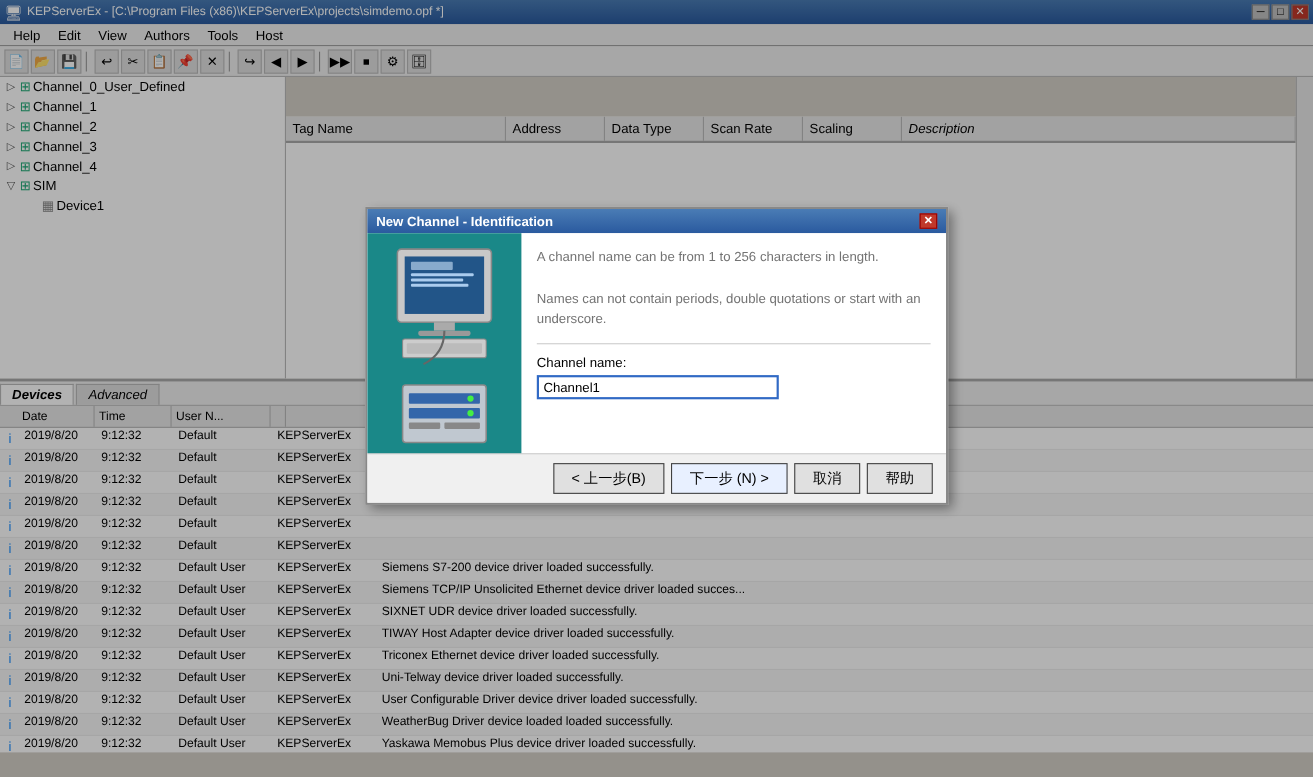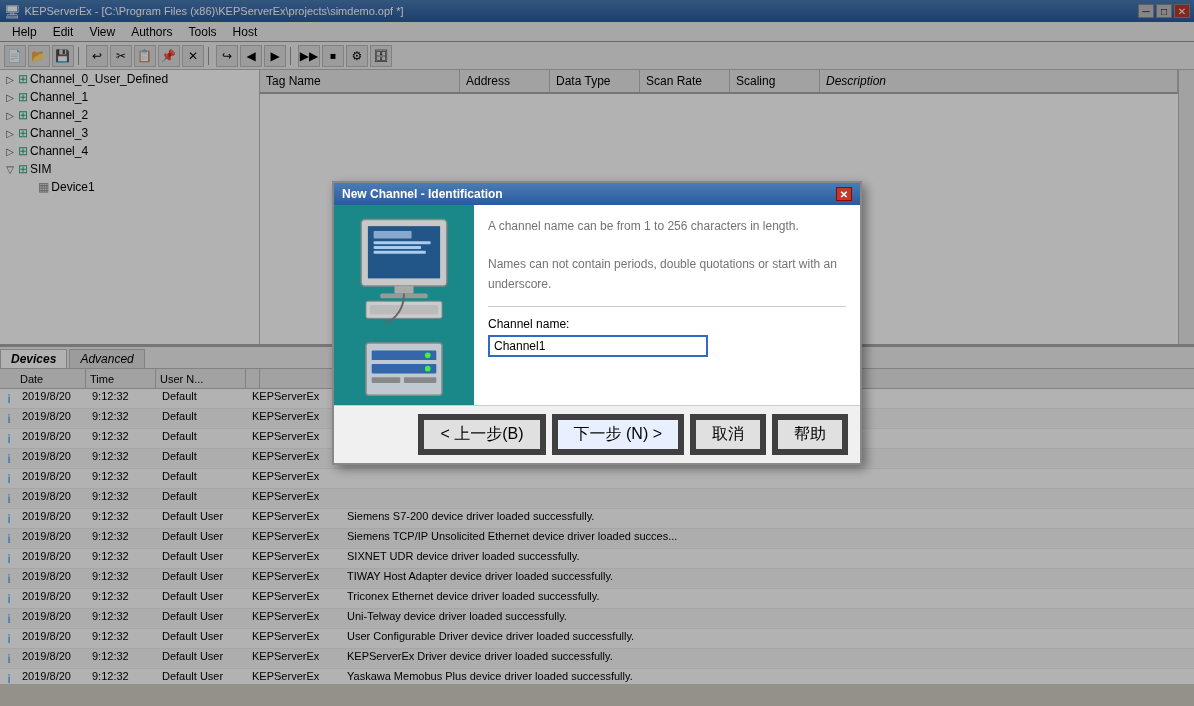--- a/index.html
+++ b/index.html
@@ -23,21 +23,21 @@
 
     
     #main { display: flex; height: calc(706px - 22px - 20px - 28px - 22px); }
 
     
     #tree-panel { width: 260px; background: white; border-right: 1px solid #bbb; overflow-y: auto; font-size: 12px; }
     .tree-item { padding: 2px 4px; display: flex; align-items: center; gap: 2px; cursor: pointer; white-space: nowrap; }
     .tree-expand { width: 12px; text-align: center; font-size: 10px; color: #555; }
 
     
-    #content-panel { flex: 1; background: white; overflow: auto; }
+    #content-panel { flex: 1; background: white; overflow: auto; margin-top: 36px; }
 
     
     #table-header { display: flex; background: #e8e8e8; border-bottom: 2px solid #aaa; height: 24px; }
     .col-header { border-right: 1px solid #bbb; padding: 3px 6px; font-size: 12px; display: flex; align-items: center; cursor: pointer; user-select: none; }
 
     
     #bottom { height: 340px; border-top: 3px solid #aaa; background: white; display: flex; flex-direction: column; }
     #bottom-tabs { display: flex; background: #f0f0f0; border-bottom: 1px solid #bbb; height: 22px; }
     .bottom-tab { padding: 2px 10px; border: 1px solid #bbb; border-bottom: none; background: #e0e0e0; margin-right: 2px; font-size: 12px; cursor: pointer; font-style: italic; }
     .bottom-tab.active { background: white; font-weight: bold; }
@@ -58,21 +58,21 @@
     #dialog-title { background: linear-gradient(to bottom, #4a7cb5, #2a5a9f); color: white; padding: 4px 8px; display: flex; align-items: center; justify-content: space-between; font-size: 12px; font-weight: bold; }
     #dialog-close { width: 16px; height: 14px; background: #c0392b; border: 1px solid #900; color: white; font-size: 10px; display: flex; align-items: center; justify-content: center; cursor: pointer; }
     #dialog-body { display: flex; background: white; min-height: 200px; }
     #dialog-image { width: 140px; min-height: 200px; background: #1a8888; display: flex; align-items: center; justify-content: center; overflow: hidden; }
     #dialog-content { flex: 1; padding: 12px 14px; }
     #dialog-description { font-size: 12px; color: #333; line-height: 1.5; margin-bottom: 12px; }
     #dialog-divider { border: none; border-top: 1px solid #ccc; margin: 8px 0; }
     #channel-name-label { font-size: 12px; margin-bottom: 4px; }
     #channel-name-input { width: 220px; padding: 2px 4px; border: 2px solid #316ac5; font-size: 12px; background: white; }
     #dialog-footer { background: #f0f0f0; border-top: 1px solid #ccc; padding: 8px 12px; display: flex; justify-content: flex-end; gap: 6px; }
-    .dlg-btn { padding: 4px 16px; background: #e0e0e0; border: 6px solid #404040; font-size: 16px; cursor: pointer; }
+    .dlg-btn { padding: 4px 16px; background: #e0e0e0; border: 1px solid #404040; font-size: 13px; cursor: pointer; }
     .dlg-btn.primary { background: #e8f0ff; }
 
     
     .computer-svg { width: 120px; height: 190px; }
 
     
     .log-date { width: 70px; }
     .log-time { width: 70px; }
     .log-user { width: 90px; }
     .log-msg { flex: 1; }
@@ -306,21 +306,21 @@
       <div class="log-cell log-user" style="width:90px;">Default User</div>
       <div class="log-cell" style="width:95px;">KEPServerEx</div>
       <div class="log-cell log-msg" style="flex:1;">User Configurable Driver device driver loaded successfully.</div>
     </div>
       <div class="log-row">
       <div class="log-cell log-icon" style="color:#1e90ff; font-size:12px; width:18px;">ℹ</div>
       <div class="log-cell log-date" style="width:70px;">2019/8/20</div>
       <div class="log-cell log-time" style="width:70px;">9:12:32</div>
       <div class="log-cell log-user" style="width:90px;">Default User</div>
       <div class="log-cell" style="width:95px;">KEPServerEx</div>
-      <div class="log-cell log-msg" style="flex:1;">KEPServerEx Driver device driver loaded successfully.</div>
+      <div class="log-cell log-msg" style="flex:1;">WeatherBug Driver device loaded loaded successfully.</div>
     </div>
       <div class="log-row">
       <div class="log-cell log-icon" style="color:#1e90ff; font-size:12px; width:18px;">ℹ</div>
       <div class="log-cell log-date" style="width:70px;">2019/8/20</div>
       <div class="log-cell log-time" style="width:70px;">9:12:32</div>
       <div class="log-cell log-user" style="width:90px;">Default User</div>
       <div class="log-cell" style="width:95px;">KEPServerEx</div>
       <div class="log-cell log-msg" style="flex:1;">Yaskawa Memobus Plus device driver loaded successfully.</div>
     </div>
     </div>

